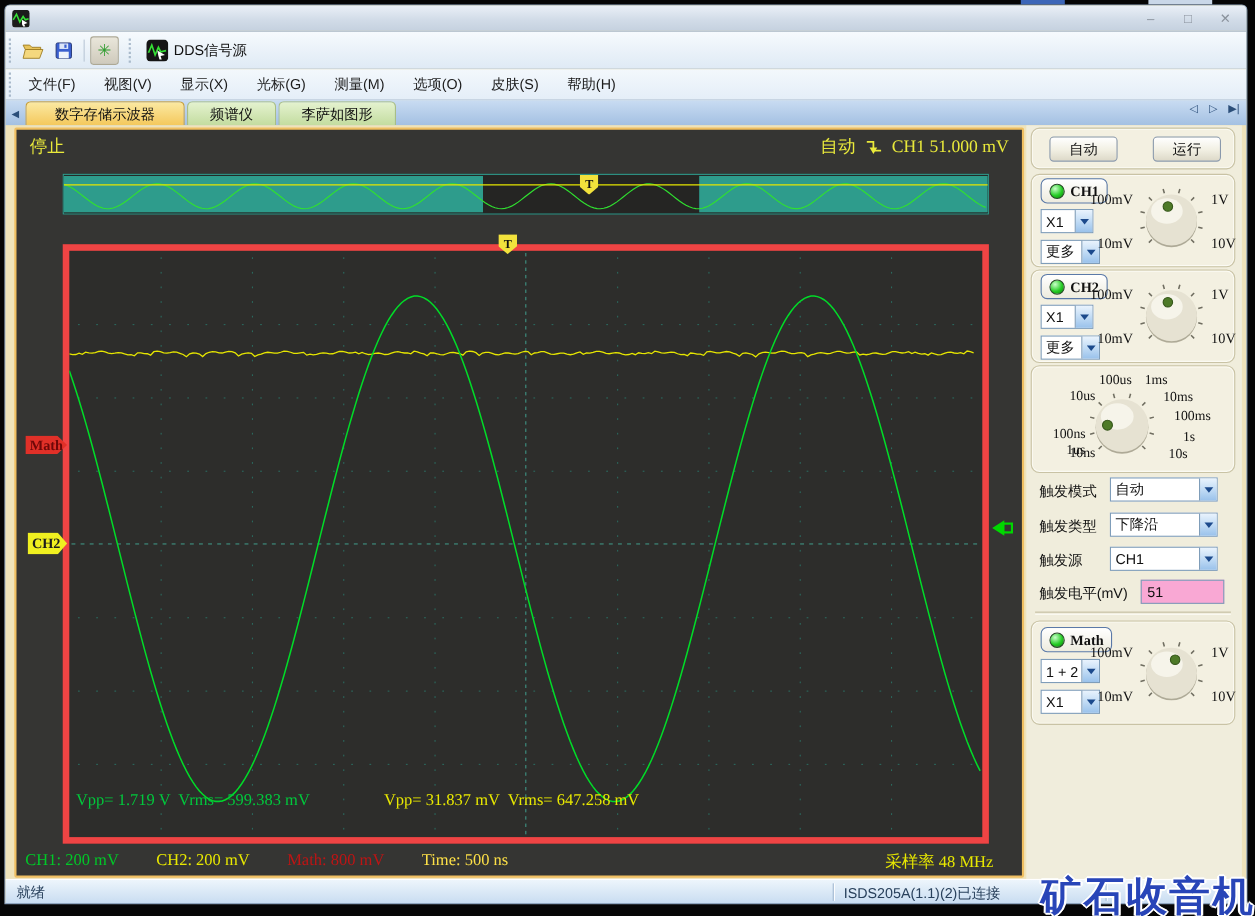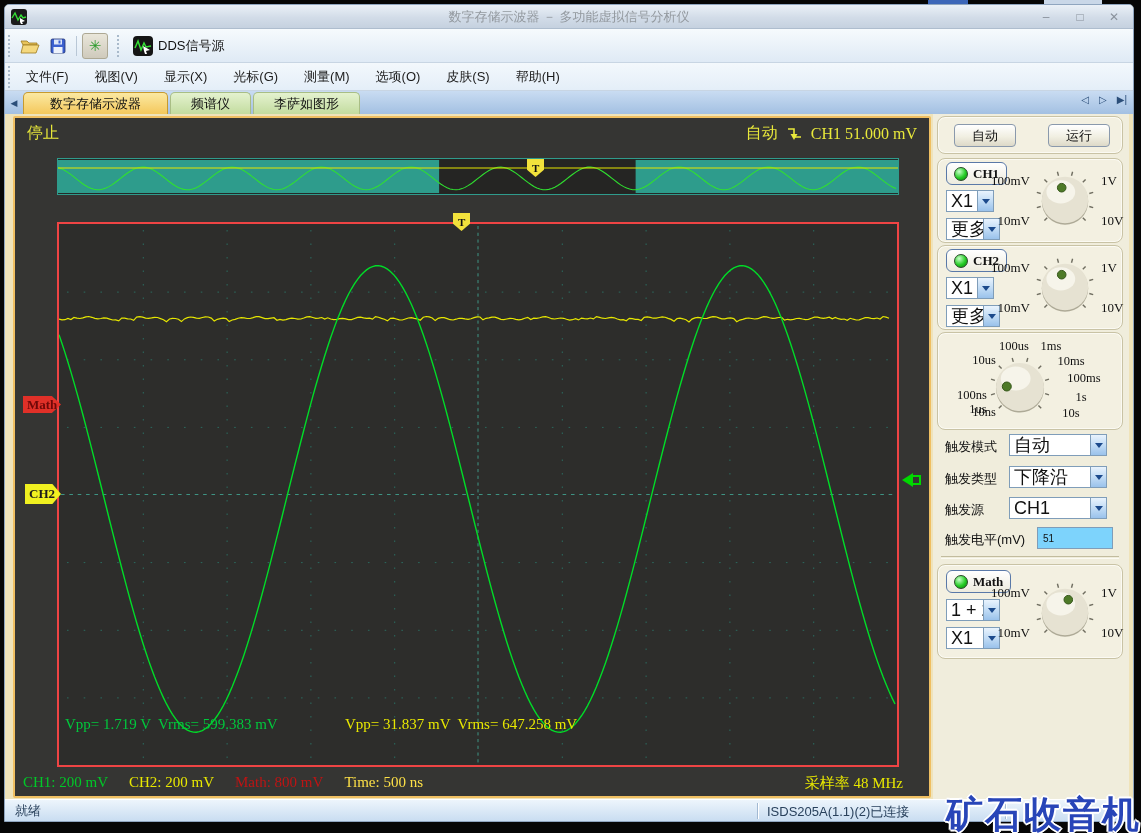--- a/index.html
+++ b/index.html
@@ -47,58 +47,58 @@
   .scope-status{color:#E9E93B;font-size:16px;}
   .readout{display:flex;align-items:center;gap:9px;color:#E9E93B;font-size:16px;}
   .stripbox{position:absolute;left:42px;top:40px;width:842px;height:37px;
        border:1px solid #2F9B8C;background:#252523;}
   .stripbox svg{display:block;}
   .tmark{width:17px;height:18px;background:#F2E23C;color:#111;font-size:11px;font-weight:bold;
        display:flex;align-items:center;justify-content:flex-start;padding-left:5px;
        clip-path:polygon(0 0,100% 0,100% 60%,50% 100%,0 60%);
        font-family:"Liberation Serif",serif;}
   .display{position:absolute;left:42px;top:104px;width:842px;height:545px;
-       border:2px solid #ef4444;background:#2D2D2B;}
+       border:6px solid #ef4444;background:#2D2D2B;}
   .display svg{display:block;width:100%;height:100%;}
   .meas{position:absolute;white-space:pre;font-size:15px;line-height:28px;
         font-family:"Liberation Serif","DejaVu Serif",serif;}
   .meas.green{color:#00C83C;}
   .meas.yellow{color:#E8E800;}
   .chtag{position:absolute;font-family:"Liberation Serif",serif;font-weight:bold;font-size:13px;
        display:flex;align-items:center;padding-left:4px;
        clip-path:polygon(0 0,76% 0,100% 50%,76% 100%,0 100%);}
-  .bottomrow{position:absolute;left:8px;top:656px;display:flex;gap:21px;font-size:15px;
+  .bottomrow{position:absolute;left:8px;top:656px;display:flex;gap:34px;font-size:15px;
        font-family:"Liberation Serif","DejaVu Serif",serif;}
   
   .panel{position:absolute;left:928px;top:0;width:196px;height:686px;background:#F0EDDC;}
   .gbox{position:absolute;border:1px solid #C9C3A5;border-radius:8px;background:#F3F0E1;
        box-shadow:inset 0 0 0 1px #FBFAF3;}
   .xpbtn{position:absolute;display:flex;align-items:center;justify-content:center;font-size:13px;
        color:#111;background:linear-gradient(#FFFFFF,#F1EFE2 55%,#DDD9C8);
        border:1px solid #8A99AC;border-radius:4px;}
   .ledbtn{position:absolute;display:flex;align-items:center;gap:5px;padding:0 7px;
        background:linear-gradient(#FFFFFF,#EDEBDE);border:1px solid #5A79A8;border-radius:6px;
        font-family:"Liberation Serif",serif;font-weight:bold;font-size:13px;color:#111;}
   .led{width:14px;height:14px;border-radius:50%;border:1px solid #274927;
        background:radial-gradient(circle at 35% 30%,#C9FFC9,#25CC25 55%,#0A7A0A);}
   .combo{position:absolute;height:22px;background:#fff;border:1px solid #7F9DB9;
-       display:flex;align-items:center;font-size:18px;color:#111;}
+       display:flex;align-items:center;font-size:13px;color:#111;}
   .combo .val{flex:1;padding-left:4px;white-space:nowrap;overflow:hidden;}
   .combo .cbtn{width:16px;height:100%;border-left:1px solid #7F9DB9;
        background:linear-gradient(#E9F3FD,#C2DCF5 50%,#9AC2EB);
        display:flex;align-items:center;justify-content:center;}
   .chev{width:0;height:0;border-left:4px solid transparent;border-right:4px solid transparent;
        border-top:5px solid #1C4A8C;}
   .knoblbl{position:absolute;font-family:"Liberation Serif",serif;font-size:13px;color:#111;
        transform:translate(-50%,-50%);white-space:nowrap;}
   .tlbl{position:absolute;font-family:"Liberation Serif",serif;font-size:12.5px;color:#111;
        transform:translate(-50%,-50%);white-space:nowrap;}
   .triglbl{position:absolute;font-size:13px;color:#111;}
-  .lvlinput{position:absolute;height:22px;background:#7dd3fc;border:1px solid #7F9DB9;
-       font-size:10px;color:#111;display:flex;align-items:center;padding-left:5px;}
+  .lvlinput{position:absolute;height:22px;background:#f9a8d4;border:1px solid #7F9DB9;
+       font-size:13px;color:#111;display:flex;align-items:center;padding-left:5px;}
   .sep2{position:absolute;left:8px;width:178px;height:3px;
        border-top:1px solid #C2BC9E;border-bottom:1px solid #FBFAF3;}
   
   .statusbar{position:absolute;left:0;bottom:0;width:100%;height:22px;
        background:linear-gradient(#EDF5FC,#C9DDF1);border-top:1px solid #FFFFFF;
        font-size:13px;color:#29415C;display:flex;align-items:center;}
   .sdiv{position:absolute;top:3px;width:1px;height:16px;background:#A2B9D2;box-shadow:1px 0 0 #fff;}
   
   .watermark{position:absolute;right:0px;bottom:0px;z-index:60;line-height:1;}
   .wm1{font-size:37px;font-weight:bold;letter-spacing:2px;color:#2845B8;
@@ -115,21 +115,20 @@
   <div class="abs" style="left:1044px;top:0;width:58px;height:4px;background:#C9D7E8;"></div>
 
   <div class="win">
 
     <div class="titlebar">
       <svg class="abs" style="left:6px;top:4px;" width="16" height="16" viewBox="0 0 16 16">
         <rect x="0" y="0" width="16" height="16" rx="3" fill="#1b1b1b"></rect>
         <polyline points="1,9 4,4 7,11 10,6 12,9 15,8" fill="none" stroke="#35E035" stroke-width="1.4"></polyline>
         <polygon points="9,9 14,12 11,13 12,15 10,15 9,13" fill="#fff"></polygon>
       </svg>
-      <div class="title-text">数字存储示波器 － 多功能虚拟信号分析仪</div>
       <div class="winbtns">
         <div class="winbtn">–</div>
         <div class="winbtn">□</div>
         <div class="winbtn">✕</div>
       </div>
     </div>
 
     <div class="toolbar">
       <div class="grip"></div>
       <div class="tbtn">

